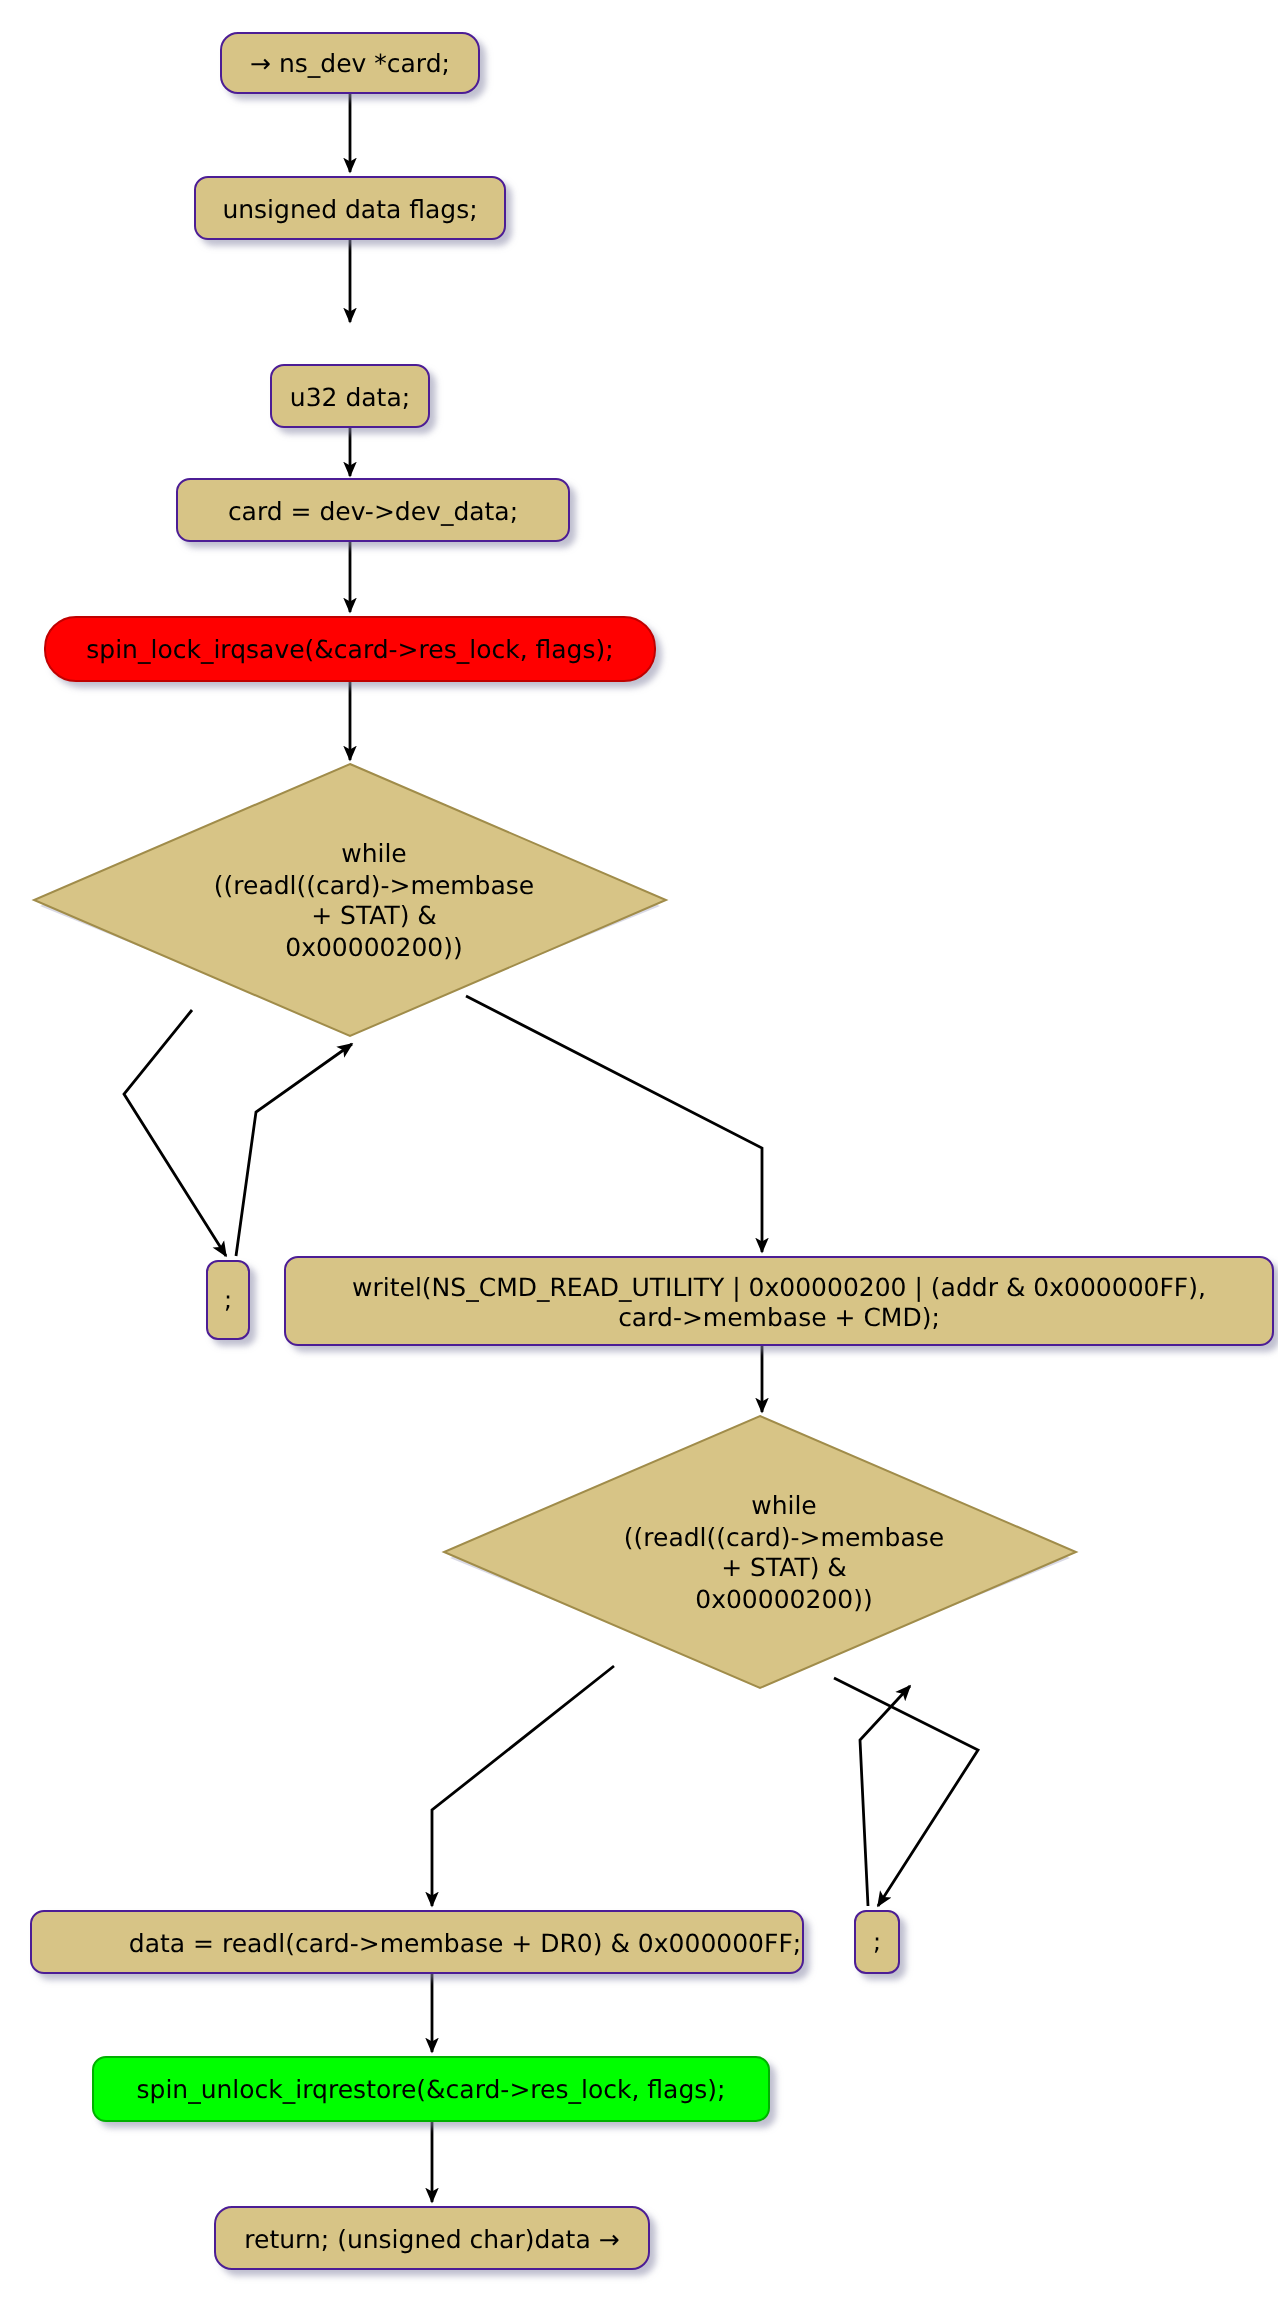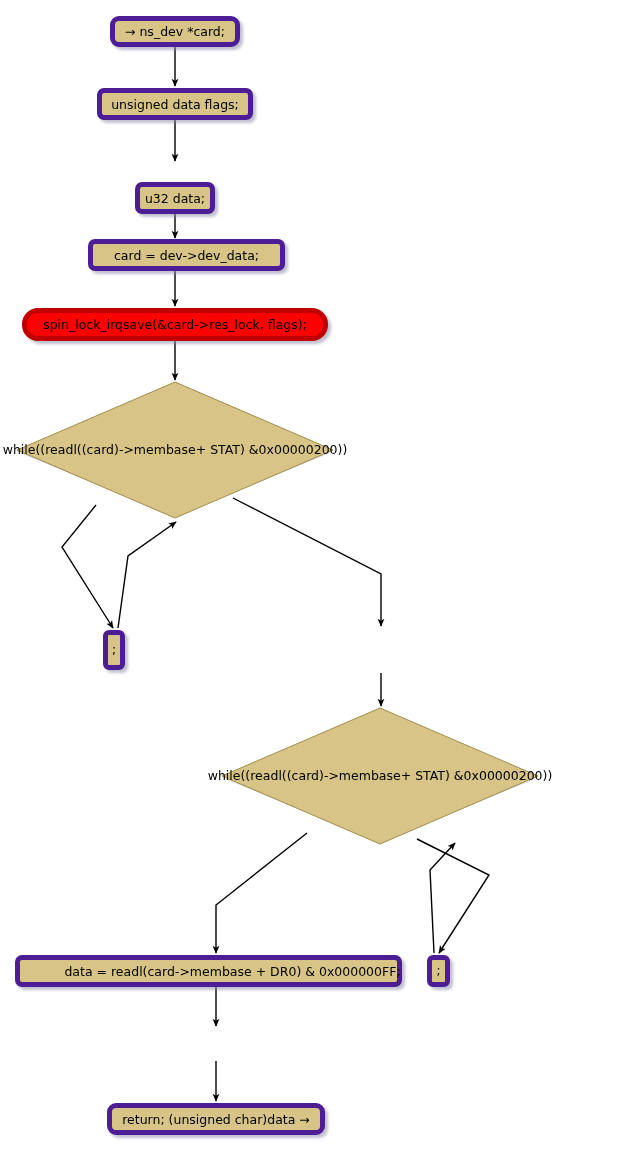--- a/index.html
+++ b/index.html
@@ -25,21 +25,21 @@
     height: 1152px;
     pointer-events: none;
   }
   .node {
     position: absolute;
     box-sizing: border-box;
     display: flex;
     align-items: center;
     justify-content: center;
     text-align: center;
-    border: 5px solid #4c1d95;
+    border: 1px solid #4c1d95;
     border-radius: 7px;
     background: #d7c486;
     color: #000000;
     font-size: 12.5px;
     line-height: 15px;
     white-space: nowrap;
     box-shadow: 3px 3px 3px rgba(140,140,170,0.55);
     z-index: 2;
   }
   .node.start-stop { border-radius: 9px; }
@@ -61,25 +61,26 @@
     z-index: 2;
   }
   .diamond svg {
     position: absolute;
     left: 0;
     top: 0;
     overflow: visible;
   }
   .diamond .dtext {
     position: absolute;
-    left: 0;
+    left: 12px;
     top: 0;
     width: 100%;
     height: 100%;
     display: flex;
+    flex-direction: column;
     align-items: center;
     justify-content: center;
     font-size: 12.5px;
     line-height: 15.5px;
     color: #000000;
     white-space: pre;
     text-align: center;
     pointer-events: none;
   }
 </style>
@@ -142,20 +143,24 @@
       <span>((readl((card)-&gt;membase</span>
       <span>+ STAT) &amp;</span>
       <span>0x00000200))</span>
     </div>
   </div>
 
   <div class="node tiny" style="left:103px; top:630px; width:22px; height:40px;">
     <span>;</span>
   </div>
 
+  <div class="node" style="left:142px; top:628px; width:495px; height:45px; white-space:pre; flex-direction:column;">
+    <span>writel(NS_CMD_READ_UTILITY | 0x00000200 | (addr &amp; 0x000000FF),</span>
+    <span>card-&gt;membase + CMD);</span>
+  </div>
 
   <div class="diamond" style="left:222px; top:708px; width:316px; height:136px;">
     <svg width="316" height="136" viewBox="0 0 316 136">
       <polygon points="158,3 313,71 158,134 3,71" fill="#b9b9cf" opacity="0.55"></polygon>
       <polygon points="158,0 316,68 158,136 0,68" fill="#d7c486" stroke="#a08c4a" stroke-width="1"></polygon>
     </svg>
     <div class="dtext">
       <span>while</span>
       <span>((readl((card)-&gt;membase</span>
       <span>+ STAT) &amp;</span>
@@ -164,18 +169,21 @@
   </div>
 
   <div class="node" style="left:15px; top:955px; width:387px; height:32px;padding-left:48px;">
     <span>data = readl(card-&gt;membase + DR0) &amp; 0x000000FF;</span>
   </div>
 
   <div class="node tiny" style="left:427px; top:955px; width:23px; height:32px;">
     <span>;</span>
   </div>
 
+  <div class="node green" style="left:46px; top:1028px; width:339px; height:33px;">
+    <span>spin_unlock_irqrestore(&amp;card-&gt;res_lock, flags);</span>
+  </div>
 
   <div class="node start-stop" style="left:107px; top:1103px; width:218px; height:32px;">
     <span>return; (unsigned char)data →</span>
   </div>
 
 </div>
 
 </body></html>

